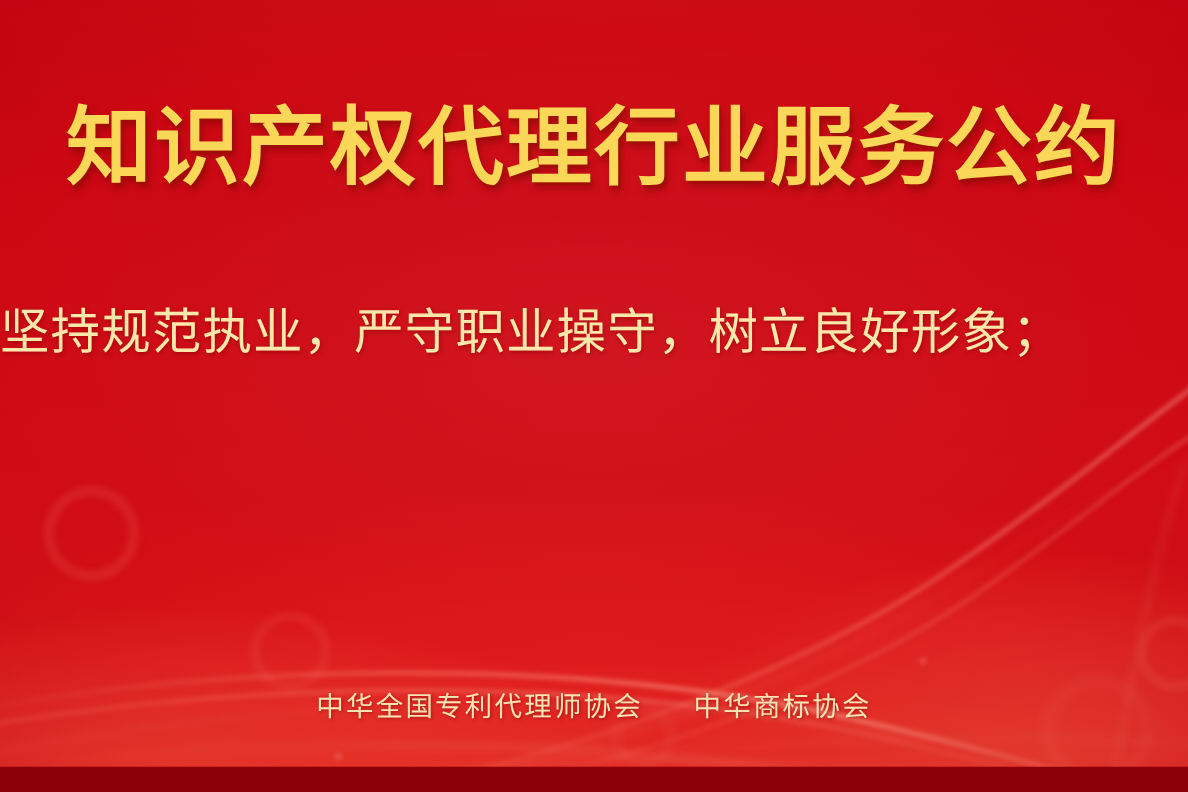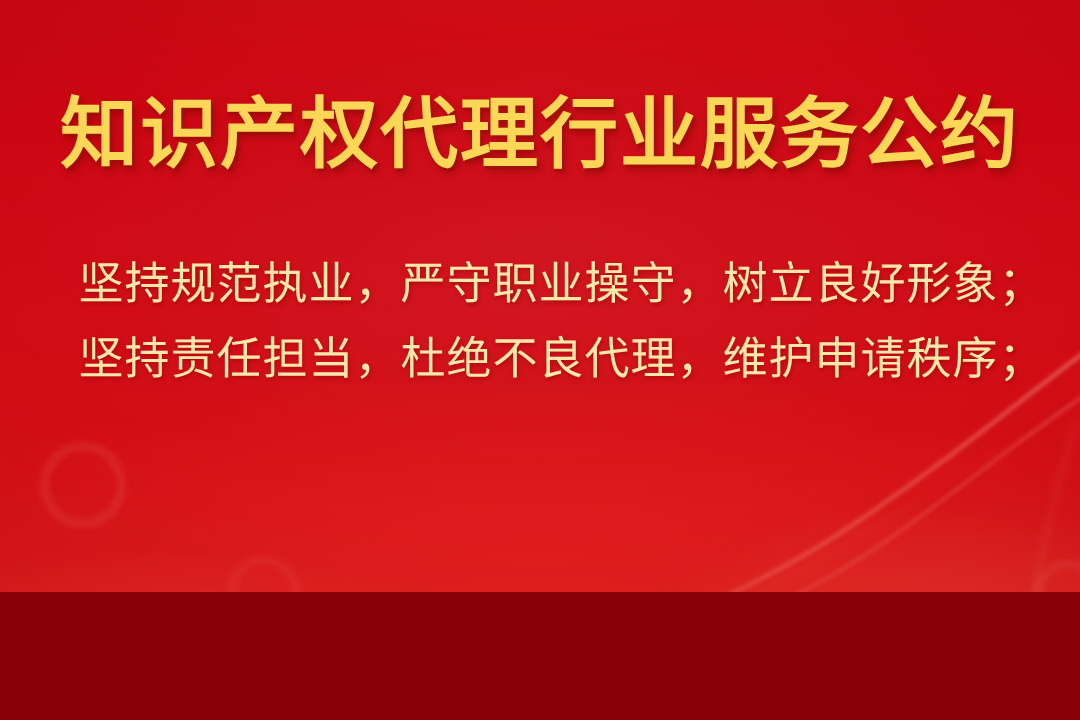--- a/index.html
+++ b/index.html
@@ -8,21 +8,21 @@
     padding: 0;
     background: #8b0008;
   }
   body {
     font-family: "Liberation Sans", "DejaVu Sans", sans-serif;
   }
 
   #poster {
     position: relative;
     width: 1080px;
-    height: 592px;
+    height: 697px;
     overflow: hidden;
     background: #cc0712;
     user-select: none;
   }
 
   
   .bg-base {
     position: absolute;
     inset: 0;
     background:
@@ -79,25 +79,23 @@
     letter-spacing: 2px;
     color: #fbd757;
     text-shadow:
       2px 3px 0 rgba(150,20,0,0.55),
       3px 5px 7px rgba(110,0,0,0.40);
     white-space: nowrap;
   }
 
   .clauses {
     position: absolute;
-    top: 246px;
+    top: 264px;
     left: 0;
     right: 0;
-    text-align: center;
-    margin-left: 43px;
   }
   .clause-line {
     font-size: 45px;
     line-height: 75px;
     font-weight: 400;
     letter-spacing: 1px;
     color: #fce7ab;
     text-shadow: 1px 2px 4px rgba(120,0,0,0.45);
     white-space: nowrap;
   }
@@ -188,18 +186,22 @@
   <div class="bokeh ring" style="left:556px; top:640px; width:44px; height:44px; border-width:7px; border-color:rgba(255,150,130,0.10); filter:blur(4px);"></div>
 
   <div class="vignette"></div>
 
   <div class="content">
 
     <div class="title">知识产权代理行业服务公约</div>
 
     <div class="clauses">
       <div class="clause-line">坚持规范执业，严守职业操守，树立良好形象；</div>
-      <div class="clause-line">坚持责任担当，杜绝不良代理，维护申请秩序；</div>
     </div>
 
+    <div class="footer">
+      <span>中华全国专利代理师协会</span>
+      <span class="gap"></span>
+      <span>中华商标协会</span>
+    </div>
 
   </div>
 </div>
 
 </body></html>

